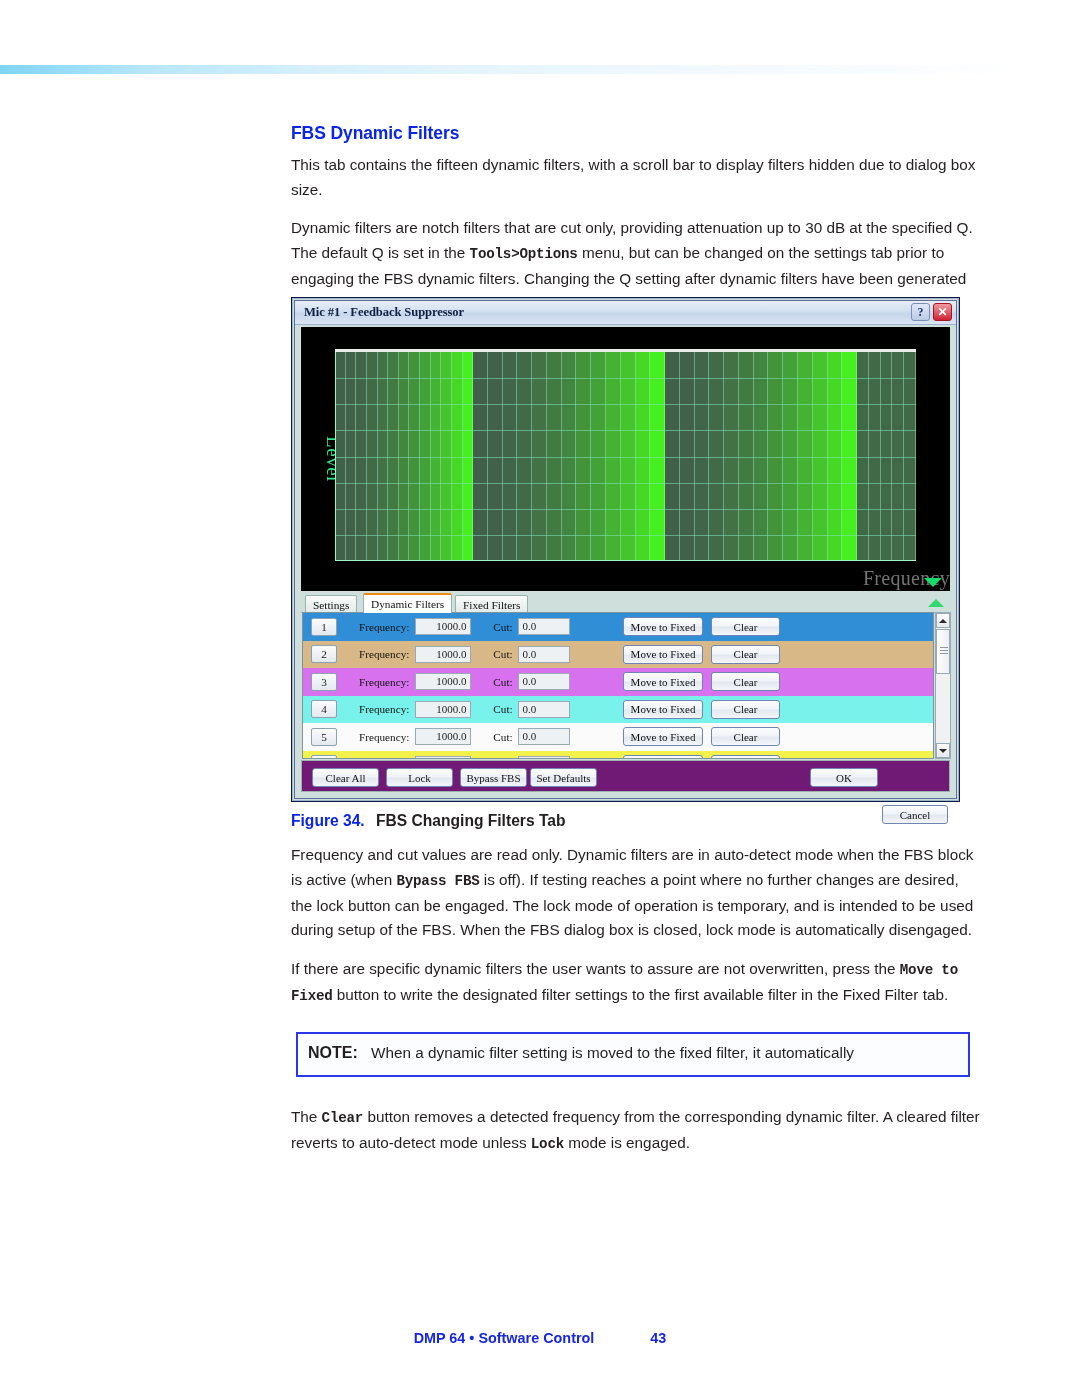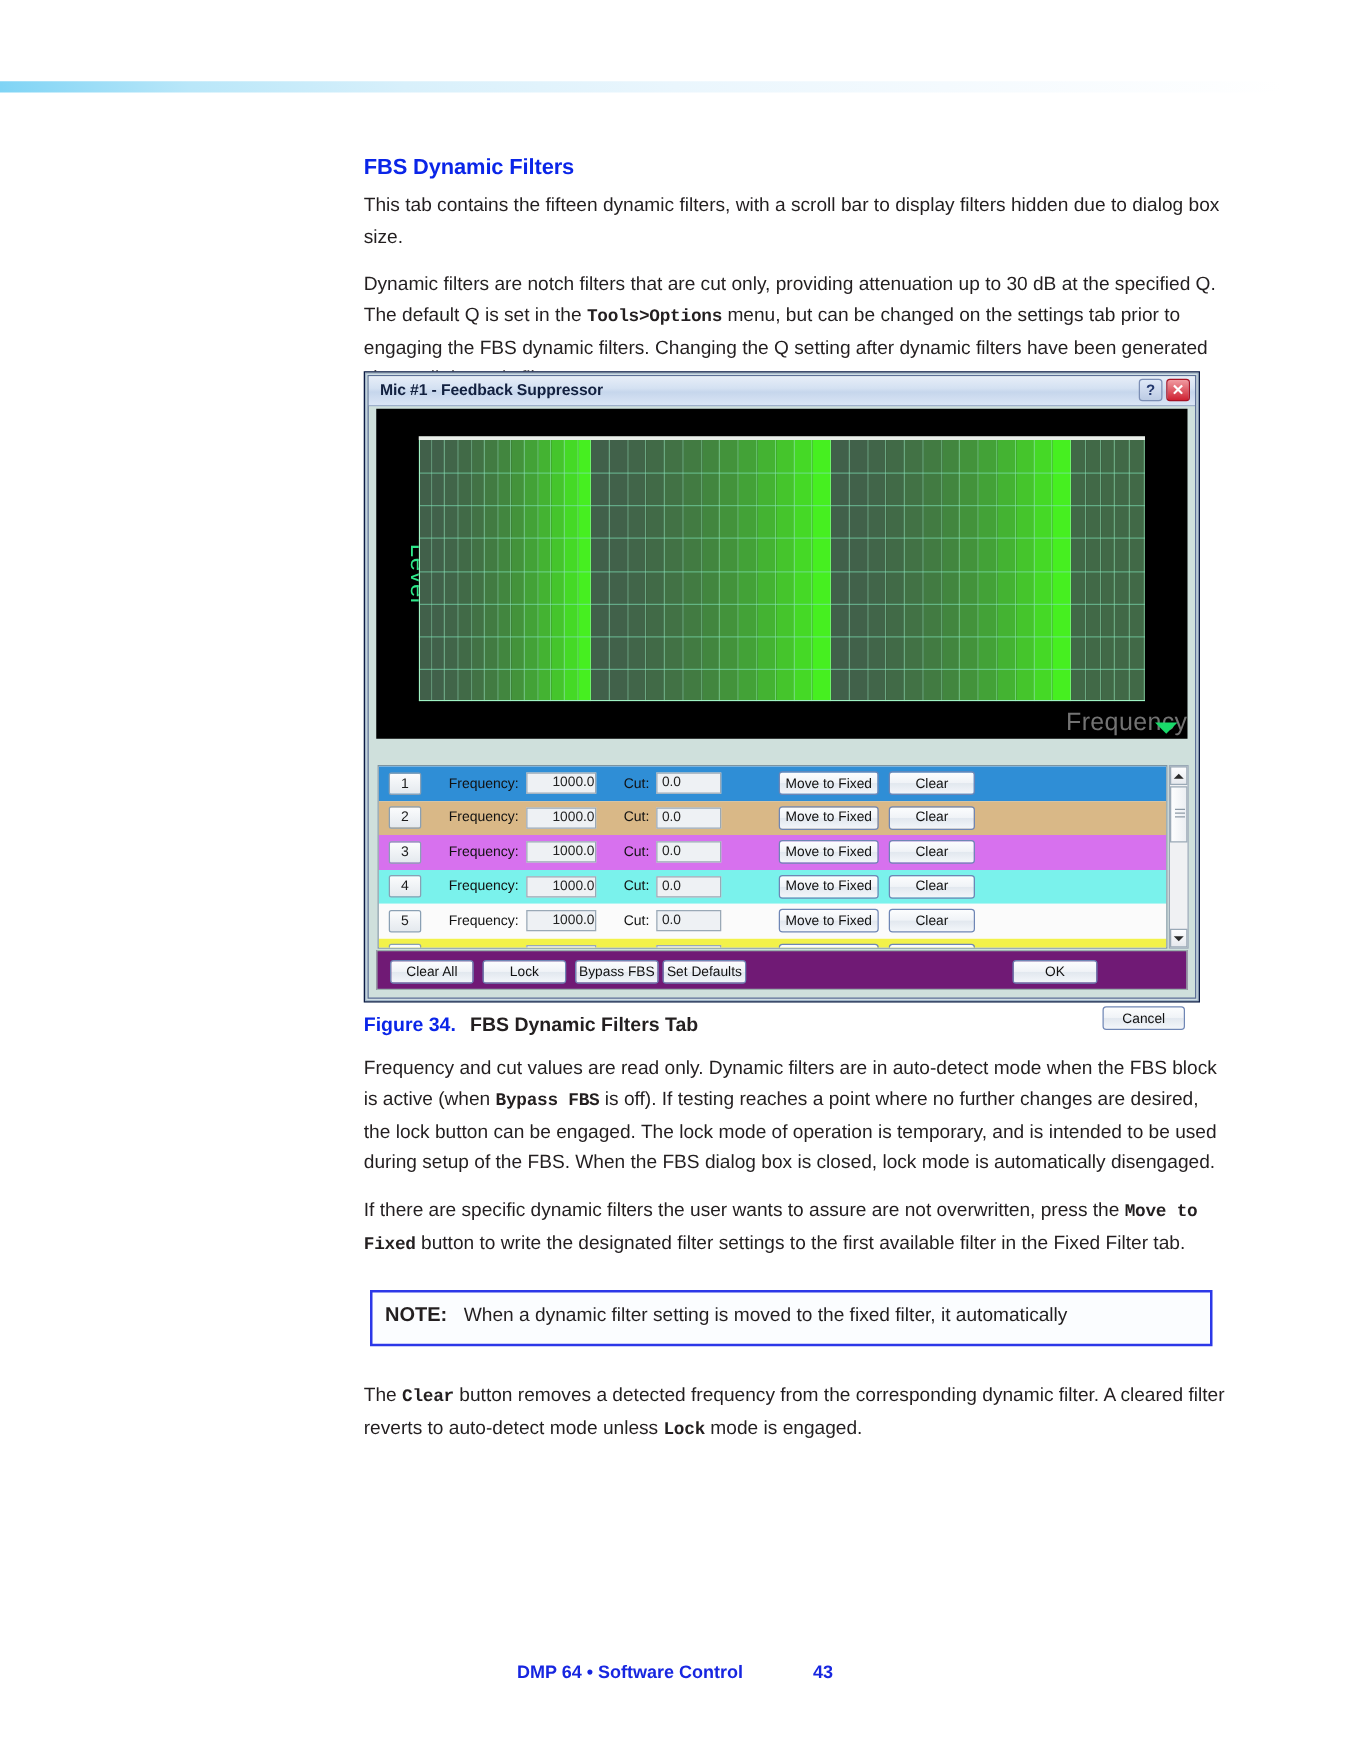--- a/index.html
+++ b/index.html
@@ -58,20 +58,21 @@
   }
   .footer .ttl{ }
   .footer .pg{ display:inline-block; margin-left:52px; }
 
   
   .dialog{
     position:absolute; left:291px; top:297px; width:669px; height:505px;
     background:#cfdde3;
     border:1px solid #0d1b44;
     box-shadow:0 0 0 1px #9fb4c6 inset;
+    font-family:Liberation Serif, serif;
   }
   .dlg-frame{
     position:absolute; inset:2px;
     border:1px solid #5c6f96;
     background:#cfe0dc;
   }
   .titlebar{
     position:absolute; left:0; top:0; right:0; height:24px;
     background:linear-gradient(to bottom,#e7eef8 0%, #d4e1f2 42%, #c6d6ec 55%, #dae5f5 100%);
     border-bottom:1px solid #9fb0cb;
@@ -220,21 +221,21 @@
   <p class="body" style="top:153px;">
     <span>This tab contains the fifteen dynamic filters, with a scroll bar to display filters hidden due to dialog box size.</span>
   </p>
 
   <p class="body" style="top:216px;">
     <span>Dynamic filters are notch filters that are cut only, providing attenuation up to 30 dB at the specified Q. The default Q is set in the </span><span class="mono">Tools&gt;Options</span><span> menu, but can be changed on the settings tab prior to engaging the FBS dynamic filters. Changing the Q setting after dynamic filters have been generated clears all dynamic filters.</span>
   </p>
 
   <div class="fig-caption">
     <span class="num">Figure 34.</span>
-    <span class="txt" style="margin-left:7px;">FBS Dynamic Filters Tab</span>
+    <span class="txt" style="margin-left:7px;">FBS Changing Filters Tab</span>
   </div>
 
   <p class="body" style="top:843px;">
     <span>Frequency and cut values are read only. Dynamic filters are in auto-detect mode when the FBS block is active (when </span><span class="mono">Bypass FBS</span><span> is off). If testing reaches a point where no further changes are desired, the lock button can be engaged. The lock mode of operation is temporary, and is intended to be used during setup of the FBS. When the FBS dialog box is closed, lock mode is automatically disengaged.</span>
   </p>
 
   <p class="body" style="top:957px;">
     <span>If there are specific dynamic filters the user wants to assure are not overwritten, press the </span><span class="mono">Move to Fixed</span><span> button to write the designated filter settings to the first available filter in the Fixed Filter tab.</span>
   </p>
 
@@ -318,20 +319,26 @@
             <div class="hgrid" style="top: 87.5%;"></div>
           </div>
         <div id="ylabels"></div>
         <div id="xlabels"></div>
         <div class="plot-border"></div>
       </div>
       <div class="axis-freq">Frequency</div>
       <div class="caret-down"></div>
     </div>
 
+    <div class="tabstrip">
+      <div class="tab" style="left:4px;">Settings</div>
+      <div class="tab active" style="left:62px;">Dynamic Filters</div>
+      <div class="tab" style="left:154px;">Fixed Filters</div>
+      <div class="caret-up"></div>
+    </div>
 
     <div class="filterlist" id="filterlist">
         <div class="frow" style="background: rgb(47, 142, 214);">
           <div class="idx">1</div>
           <div class="lbl-f">Frequency:</div>
           <div class="field">1000.0</div>
           <div class="lbl-c">Cut:</div>
           <div class="field-c">0.0</div>
           <div class="btn btn-mtf">Move to Fixed</div>
           <div class="btn btn-clr">Clear</div>

